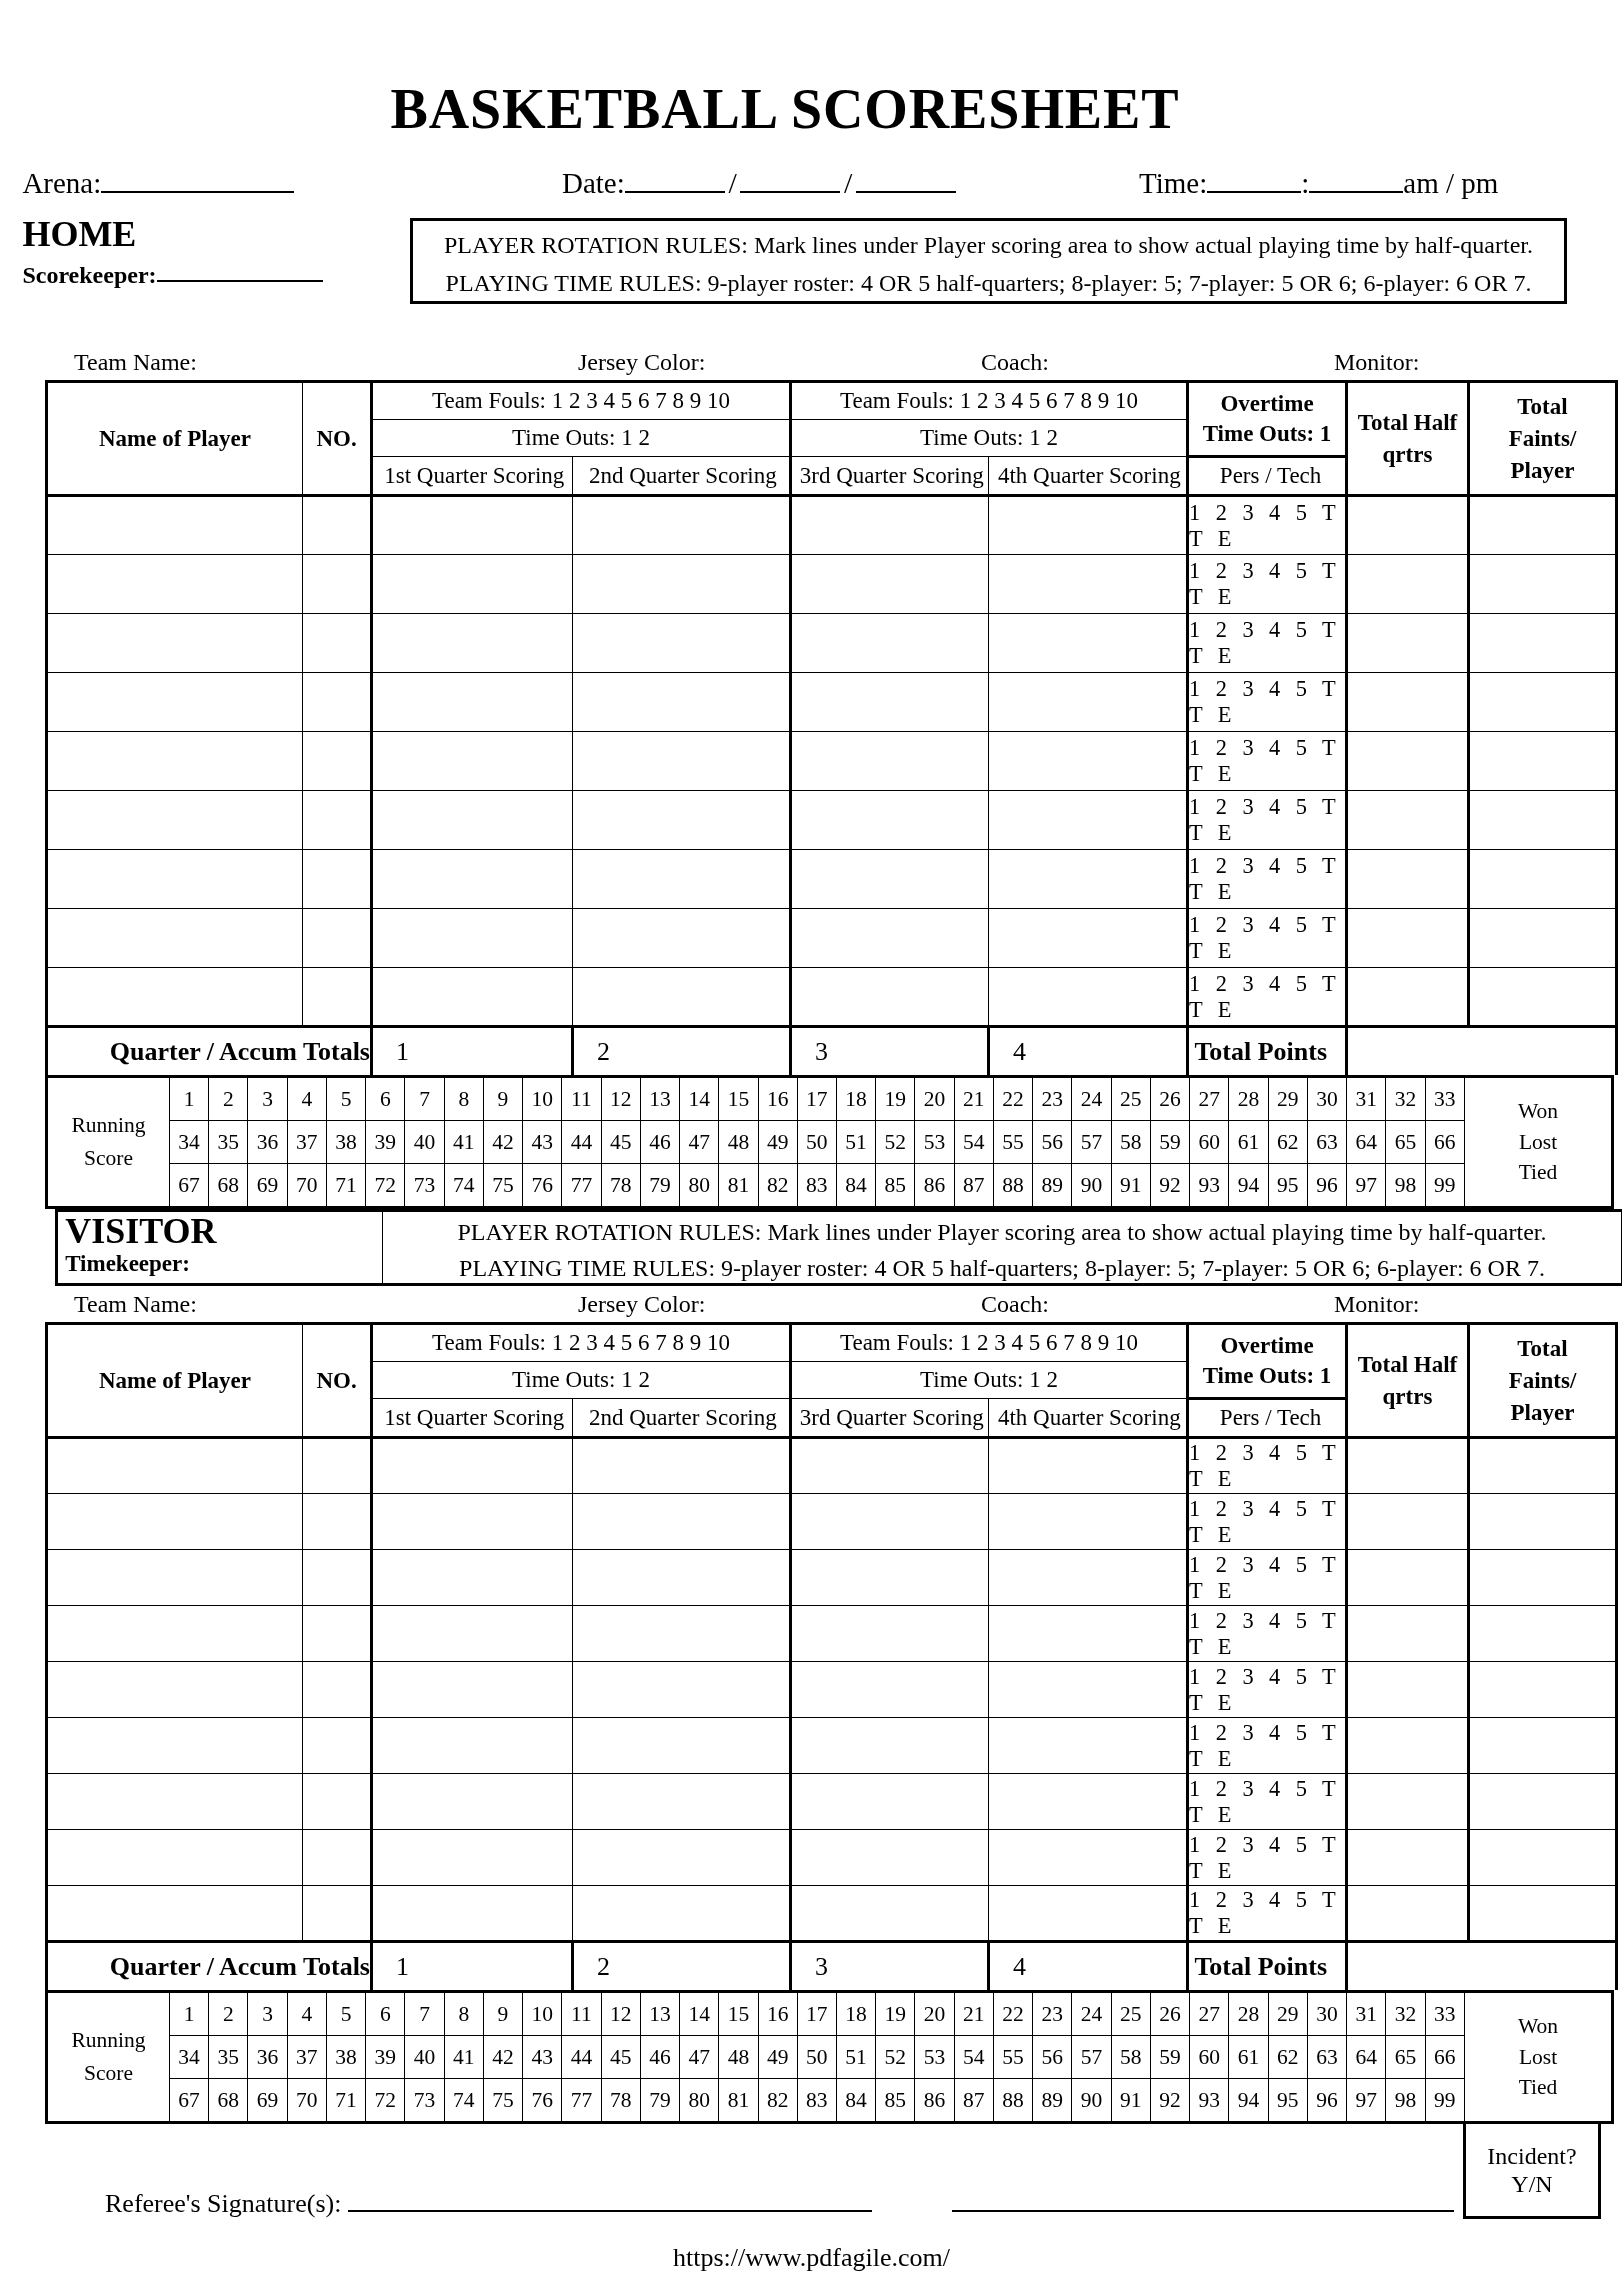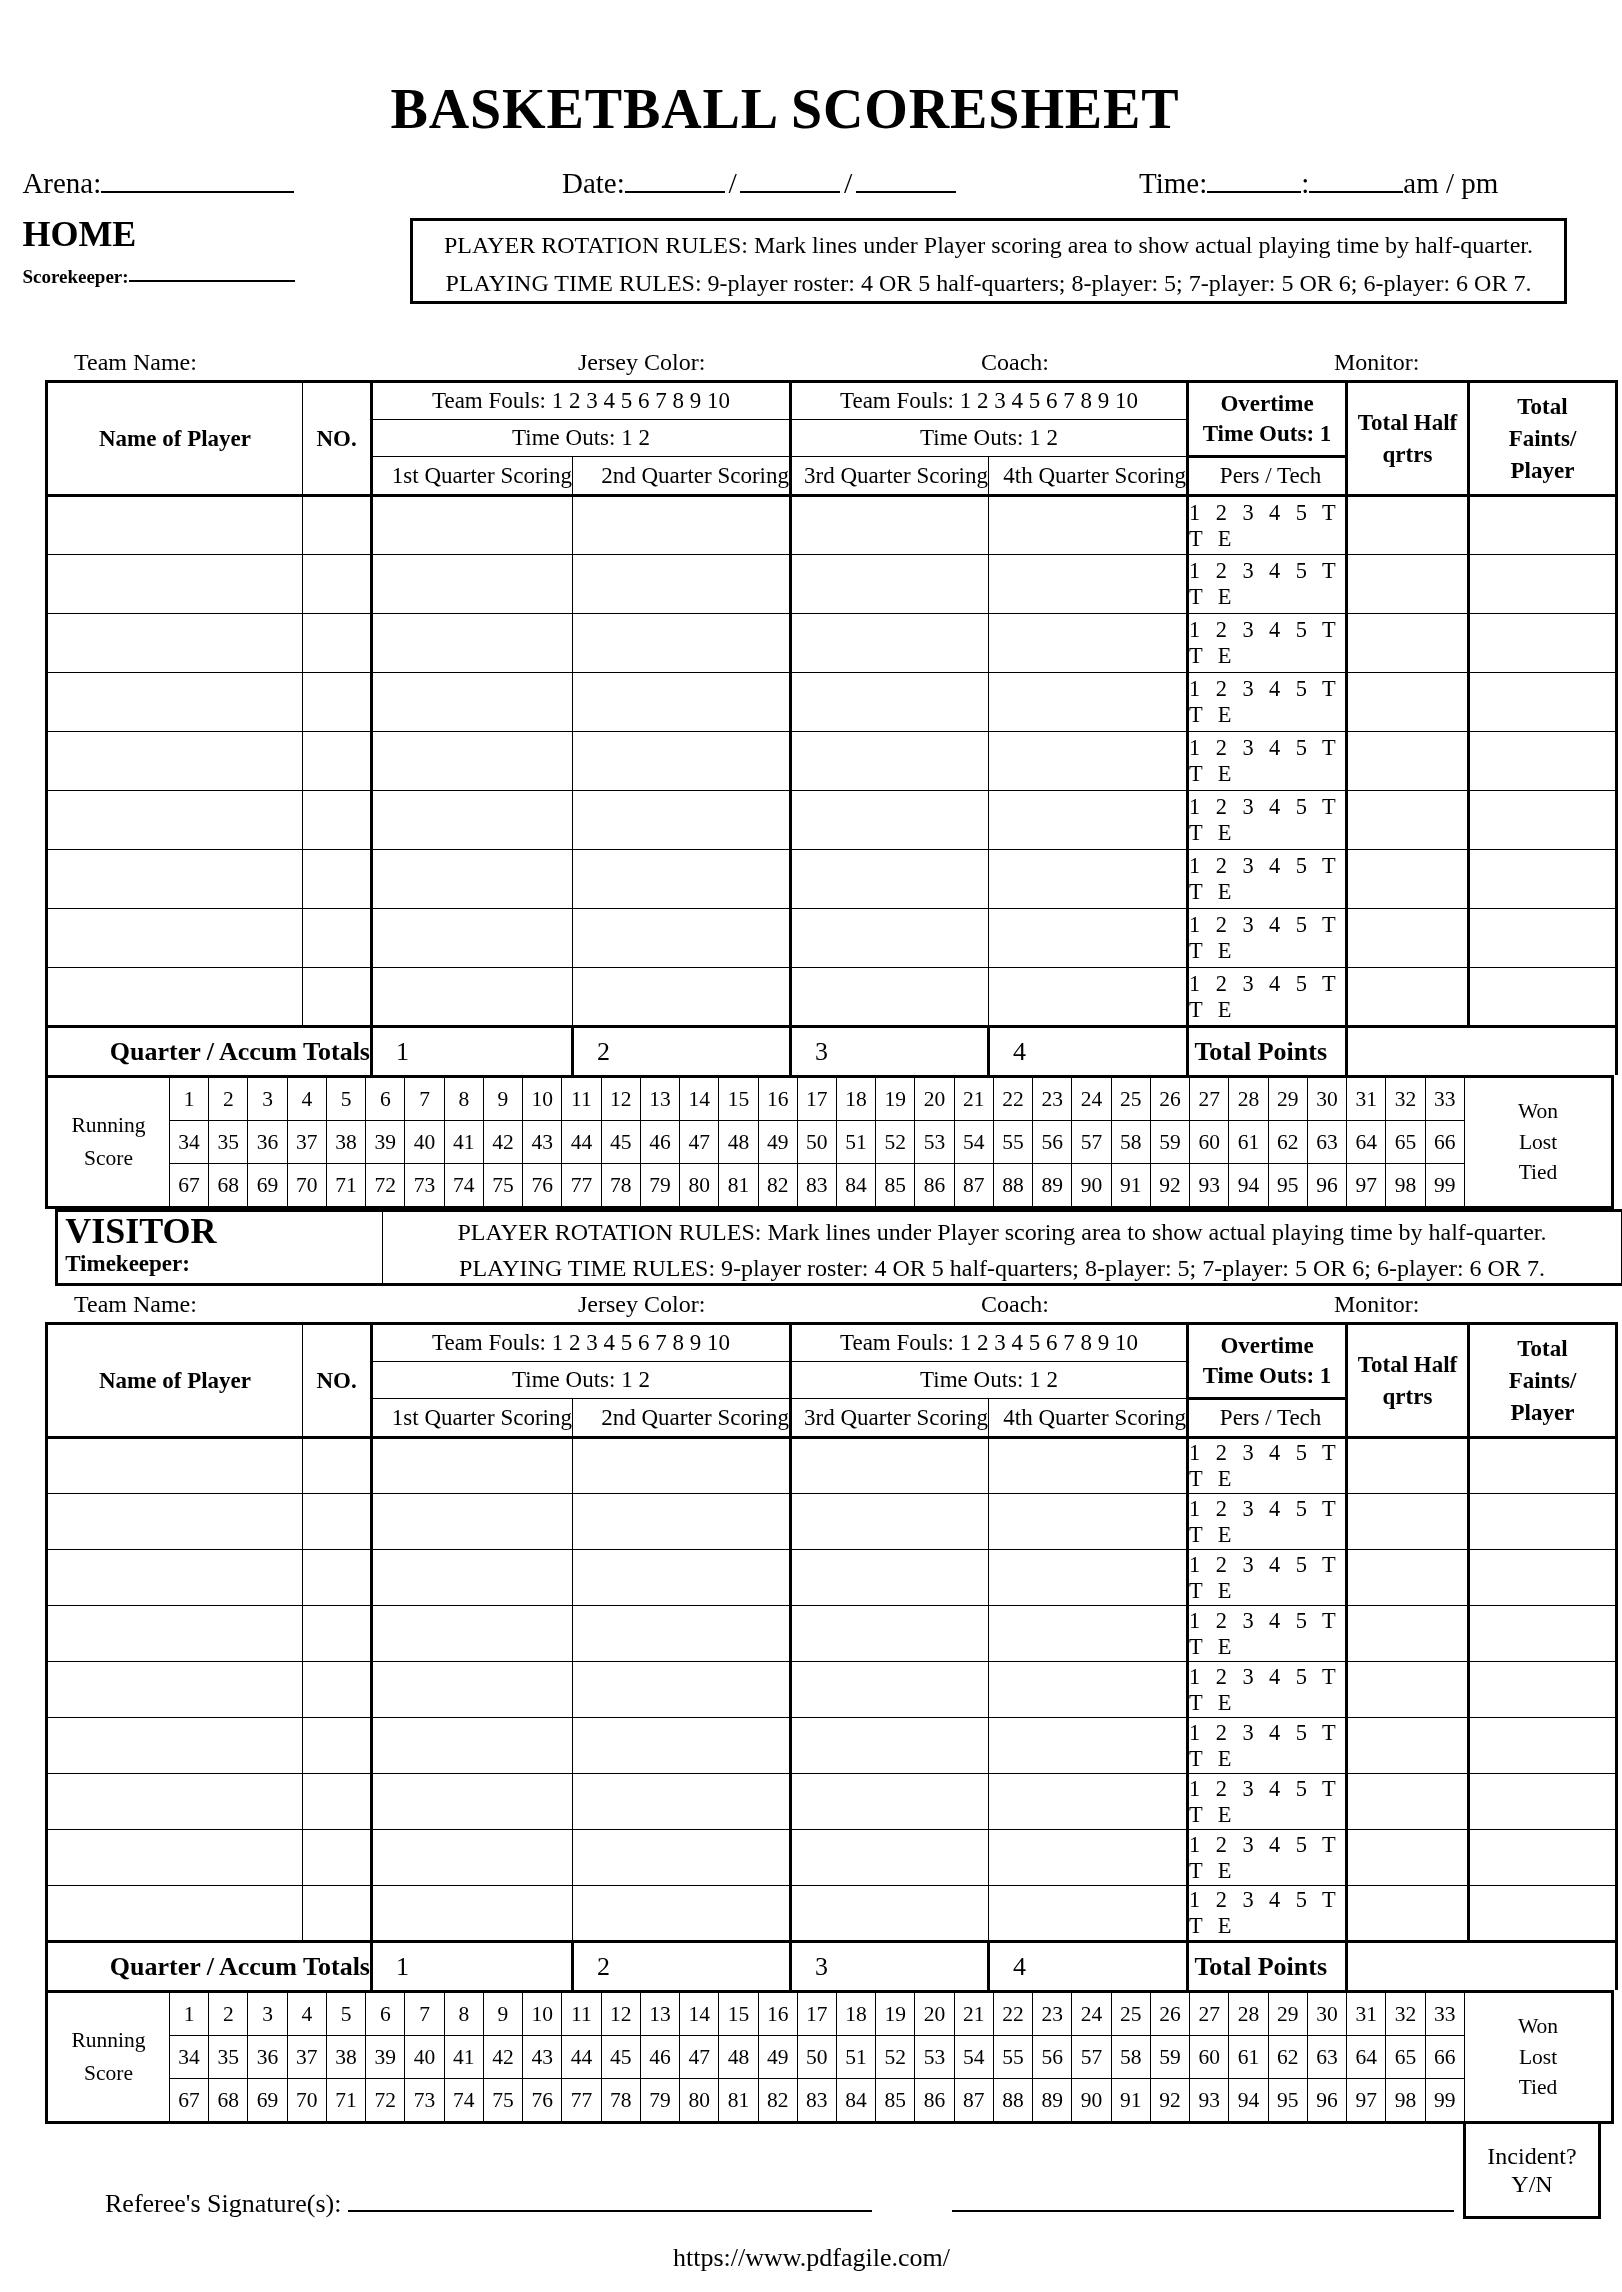--- a/index.html
+++ b/index.html
@@ -4,36 +4,36 @@
 <style>
   html,body{margin:0;padding:0;background:#e8e8e8;}
   #page{position:relative;width:1623px;height:2293px;background:#ffffff;color:#000;
         font-family:"Liberation Serif",serif;overflow:hidden;}
   .abs{position:absolute;}
   
   .title{top:77px;left:0;width:1570px;text-align:center;font-size:56px;font-weight:bold;letter-spacing:0.9px;}
   .fieldline{font-size:29px;white-space:nowrap;}
   .blank{display:inline-block;border-bottom:2.7px solid #000;height:27px;vertical-align:baseline;}
   .home-title{font-size:36px;font-weight:bold;}
-  .keeper-line{font-size:19px;font-weight:bold;margin-top:3.6px;}
+  .keeper-line{font-size:24px;font-weight:bold;margin-top:3.6px;}
   .rules-box{border:3.6px solid #000;width:1157px;height:86px;box-sizing:border-box;
              text-align:center;font-size:24px;line-height:38px;padding-top:4.5px;}
   .team-info{font-size:24px;}
   
   table.main{border-collapse:collapse;table-layout:fixed;width:1569px;border:3.6px solid #000;border-bottom:none;}
   table.running{border-collapse:collapse;table-layout:fixed;width:1569px;border:3.6px solid #000;border-top:3.6px solid #000;}
   td{padding:0;overflow:hidden;}
   .vthin-r{border-right:1.8px solid #000;}
   .vthick-r{border-right:3.6px solid #000;}
   .hrow td{height:36px;text-align:center;font-size:23px;}
   .c-name,.c-no{font-weight:bold;font-size:25px;border-bottom:3.6px solid #000;text-align:center;}
   .fouls,.touts{border-bottom:1.8px solid #000;}
   .ot{border-bottom:3.6px solid #000;font-weight:bold;font-size:25px;line-height:30px;}
   .qscore{border-bottom:3.6px solid #000;font-size:22.4px;}
-  .qscore.al{text-align:right;padding-left:3.6px;}
+  .qscore.al{text-align:center;padding-left:3.6px;}
   .pers{border-bottom:3.6px solid #000;text-align:left;padding-left:7.2px;font-size:23px;}
   .tothalf,.faints{border-bottom:3.6px solid #000;font-weight:bold;font-size:25px;line-height:32px;text-align:center;}
   tbody.players td{border-bottom:1.8px solid #000;}
   .home-block tbody.players tr{height:59px;}
   .visitor-block tbody.players tr{height:56px;}
   .pers-scale{text-align:left;font-size:22.4px;letter-spacing:1.8px;word-spacing:6.3px;}
   .totals-row td{border-top:3.6px solid #000;height:47px;font-size:26px;}
   .totals-label{font-weight:bold;padding-left:30px;text-align:right;}
   .qnum{padding-left:23px;text-align:left;}
   .total-points{font-weight:bold;padding-left:5.4px;text-align:left;}

